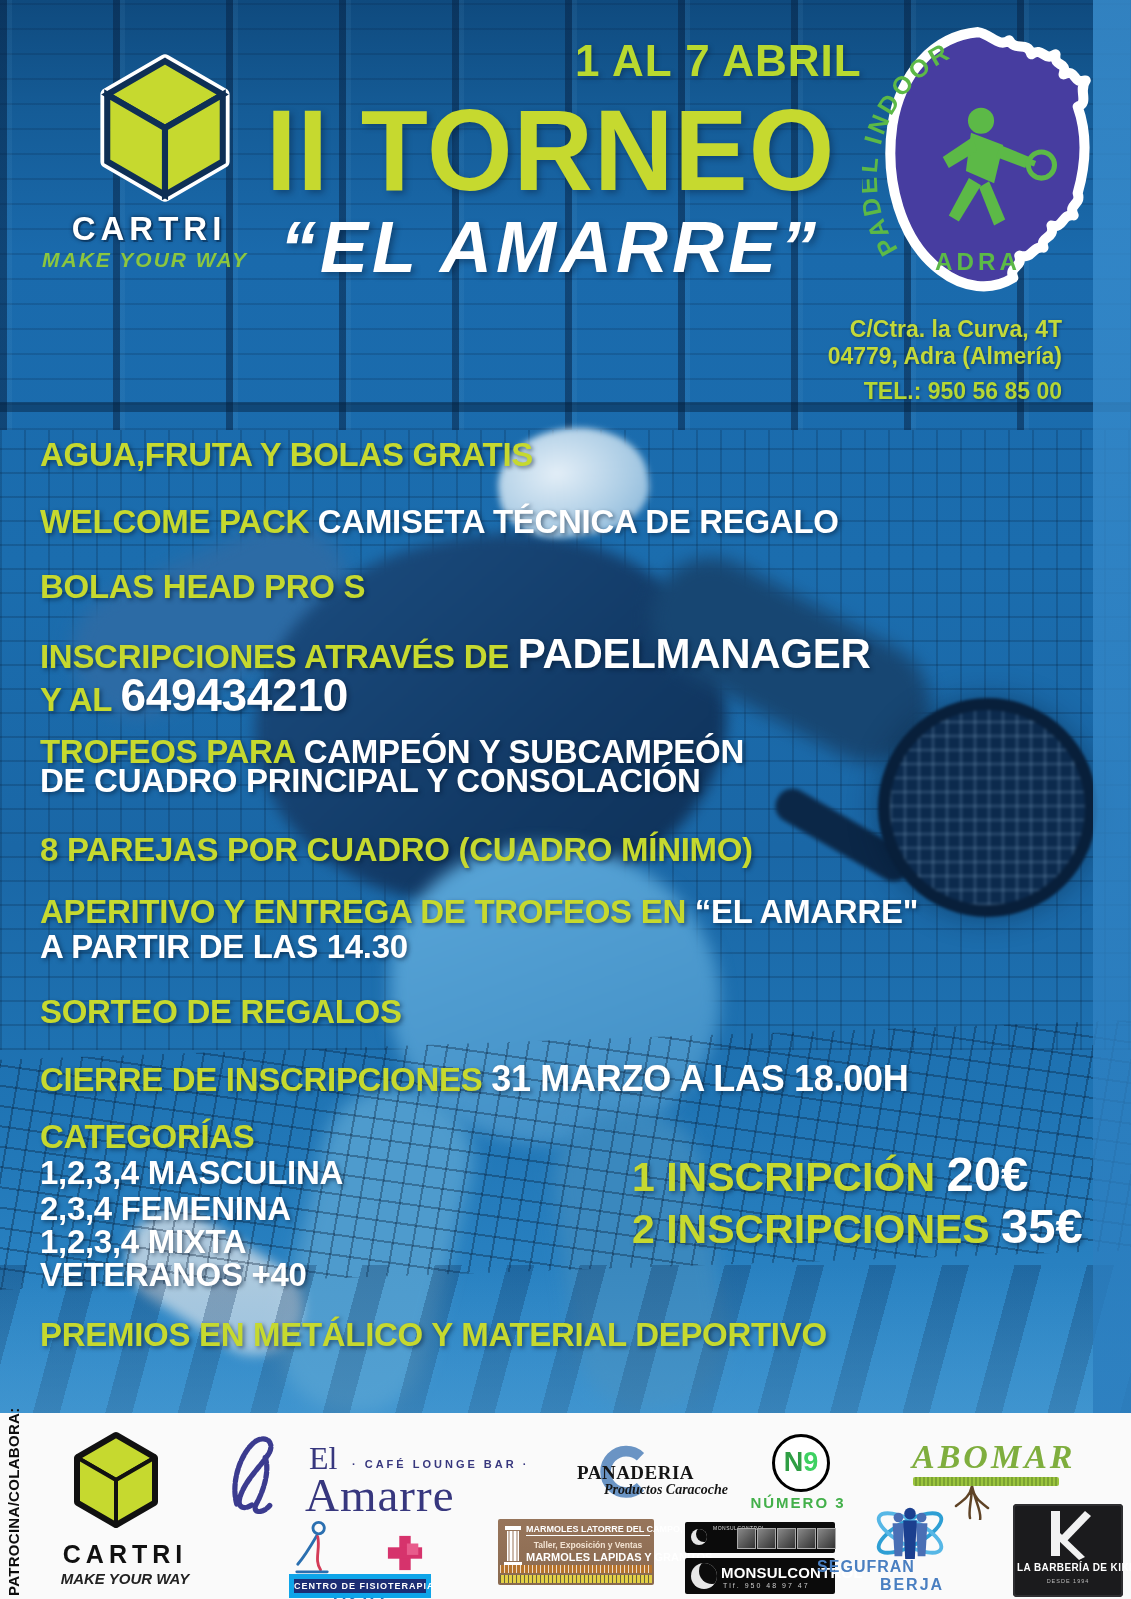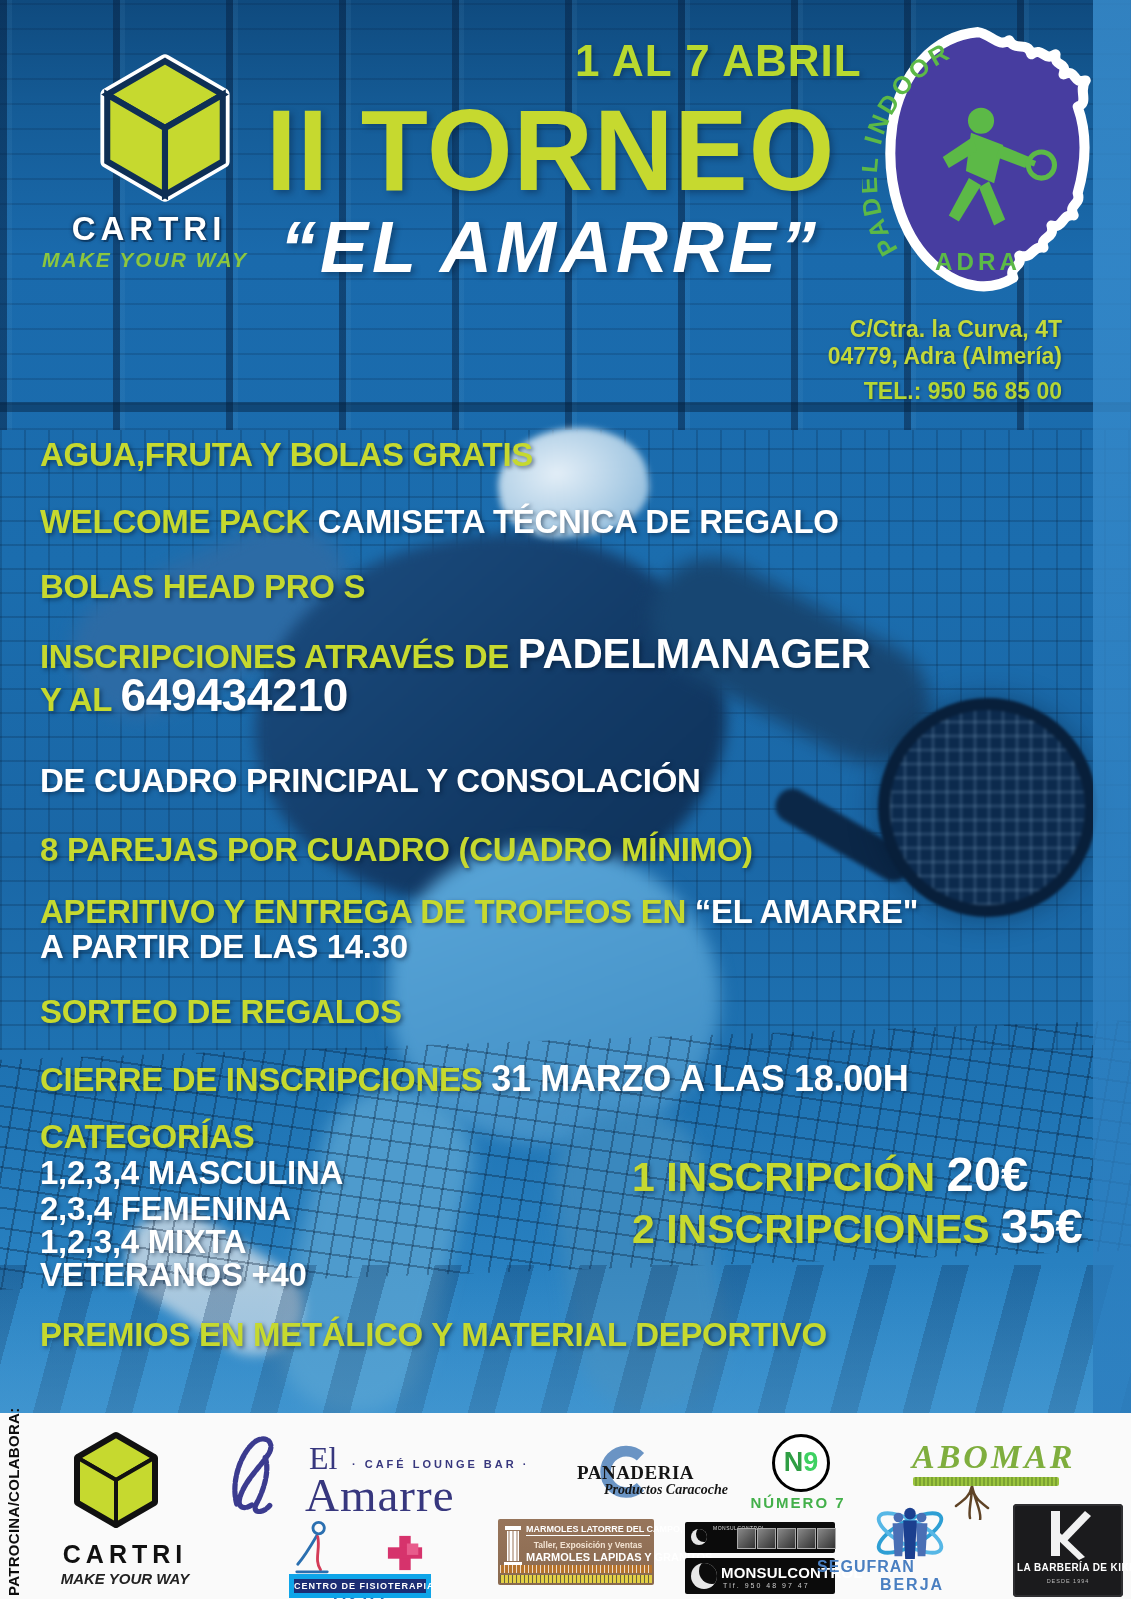--- a/index.html
+++ b/index.html
@@ -183,20 +183,21 @@
 
   <div class="abs addr1">C/Ctra. la Curva, 4T</div>
   <div class="abs addr2">04779, Adra (Almería)</div>
   <div class="abs phone">TEL.: 950 56 85 00</div>
 
   <div class="bl" style="top:436px"><span class="g">AGUA,FRUTA Y BOLAS GRATIS</span></div>
   <div class="bl" style="top:503px"><span class="g">WELCOME PACK </span><span class="w">CAMISETA TÉCNICA DE REGALO</span></div>
   <div class="bl" style="top:568px"><span class="g">BOLAS HEAD PRO S</span></div>
   <div class="bl" style="top:630px"><span class="g">INSCRIPCIONES ATRAVÉS DE </span><span class="w big42">PADELMANAGER</span></div>
   <div class="bl" style="top:668px"><span class="g">Y AL </span><span class="w big46">649434210</span></div>
+  <div class="bl" style="top:733px"><span class="g">TROFEOS PARA </span><span class="w">CAMPEÓN Y SUBCAMPEÓN</span></div>
   <div class="bl" style="top:762px"><span class="w">DE CUADRO PRINCIPAL Y CONSOLACIÓN</span></div>
   <div class="bl" style="top:831px"><span class="g">8 PAREJAS POR CUADRO (CUADRO MÍNIMO)</span></div>
   <div class="bl" style="top:893px"><span class="g">APERITIVO Y ENTREGA DE TROFEOS EN </span><span class="w">“EL AMARRE"</span></div>
   <div class="bl" style="top:928px"><span class="w">A PARTIR DE LAS 14.30</span></div>
   <div class="bl" style="top:993px"><span class="g">SORTEO DE REGALOS</span></div>
   <div class="bl" style="top:1058px"><span class="g">CIERRE DE INSCRIPCIONES </span><span class="w big36">31 MARZO A LAS 18.00H</span></div>
   <div class="bl" style="top:1118px"><span class="g">CATEGORÍAS</span></div>
   <div class="bl" style="top:1154px"><span class="w">1,2,3,4 MASCULINA</span></div>
   <div class="bl" style="top:1190px"><span class="w">2,3,4 FEMENINA</span></div>
   <div class="bl" style="top:1223px"><span class="w">1,2,3,4 MIXTA</span></div>
@@ -254,21 +255,21 @@
       <rect x="1" y="36" width="18" height="4" fill="#fff"></rect>
     </svg>
     <div class="t1">MARMOLES LATORRE DEL CAMPO, S.L.</div>
     <div class="t2">Taller, Exposición y Ventas</div>
     <div class="t3">MARMOLES LAPIDAS Y GRANITOS</div>
     <div class="s1"></div>
     <div class="s2"></div>
   </div>
 
   <div class="abs n9-circle"><span class="n">N</span><span class="nine">9</span></div>
-  <div class="abs n9-name">NÚMERO 7</div>
+  <div class="abs n9-name">NÚMERO 3</div>
 
   <div class="abs mon-top">
     <div class="moon" style="left:6px;top:7px;width:16px;height:16px;"></div>
     <div class="mon-top-name">MONSULCONTROL</div>
     <div class="thumb" style="left:52px"></div>
     <div class="thumb" style="left:72px"></div>
     <div class="thumb" style="left:92px"></div>
     <div class="thumb" style="left:112px"></div>
     <div class="thumb" style="left:132px"></div>
   </div>

